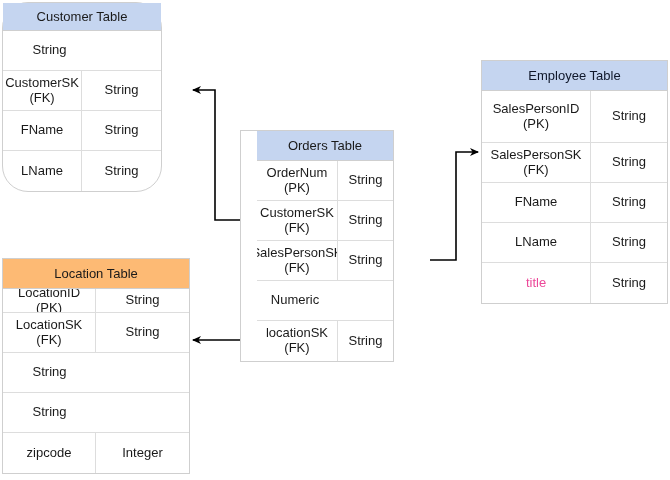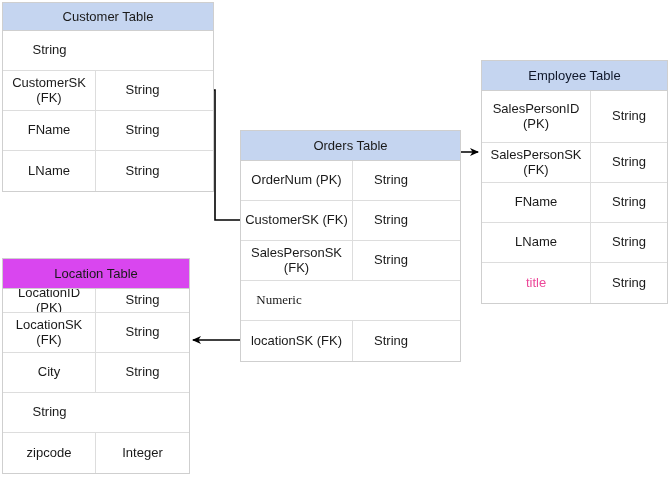--- a/index.html
+++ b/index.html
@@ -79,76 +79,75 @@
       </marker>
     </defs>
     <g id="connector-group">
         <path d="M 240 220 L 215 220 L 215 90 L 193 90" fill="none" stroke="#000000" stroke-width="1.6" marker-end="url(#arrowhead)"></path>
         <path d="M 430 260 L 456 260 L 456 152 L 478 152" fill="none" stroke="#000000" stroke-width="1.6" marker-end="url(#arrowhead)"></path>
         <path d="M 240 340 L 193 340" fill="none" stroke="#000000" stroke-width="1.6" marker-end="url(#arrowhead)"></path>
       </g>
   </svg>
 
   <div id="tables-layer">
-      <div class="er-table" style="left: 2px; top: 2px; width: 212px; border-color: rgb(207, 207, 207);">
+      <div class="er-table" style="left: 2px; top: 2px; width: 160px; border-color: rgb(207, 207, 207); border-radius: 26px;">
         <div class="tbl-header" style="height: 28px; background: rgb(197, 213, 240); border-bottom-color: rgb(207, 207, 207); color: rgb(26, 26, 26);">Customer Table</div>
         <div class="tbl-row" style="height: 40px; border-bottom-color: rgb(221, 221, 221);">
           <div class="cell-type" style="width: 93px; color: rgb(26, 26, 26);">String</div>
         </div>
         <div class="tbl-row" style="height: 40px; border-bottom-color: rgb(221, 221, 221);">
           <div class="cell-name" style="width: 93px; border-right-color: rgb(221, 221, 221); color: rgb(26, 26, 26);">CustomerSK (FK)</div>
           <div class="cell-type" style="width: 93px; color: rgb(26, 26, 26);">String</div>
         </div>
         <div class="tbl-row" style="height: 40px; border-bottom-color: rgb(221, 221, 221);">
           <div class="cell-name" style="width: 93px; border-right-color: rgb(221, 221, 221); color: rgb(26, 26, 26);">FName</div>
           <div class="cell-type" style="width: 93px; color: rgb(26, 26, 26);">String</div>
         </div>
         <div class="tbl-row" style="height: 40px; border-bottom-color: rgb(221, 221, 221);">
           <div class="cell-name" style="width: 93px; border-right-color: rgb(221, 221, 221); color: rgb(26, 26, 26);">LName</div>
           <div class="cell-type" style="width: 93px; color: rgb(26, 26, 26);">String</div>
         </div>
       </div>
       <div class="er-table" style="left: 2px; top: 258px; width: 188px; border-color: rgb(207, 207, 207);">
-        <div class="tbl-header" style="height: 30px; background: #d946ef; border-bottom-color: rgb(207, 207, 207); color: rgb(26, 26, 26);">Location Table</div>
+        <div class="tbl-header" style="height: 30px; background: #fdba74; border-bottom-color: rgb(207, 207, 207); color: rgb(26, 26, 26);">Location Table</div>
         <div class="tbl-row" style="height: 24px; border-bottom-color: rgb(221, 221, 221);">
           <div class="cell-name" style="width: 93px; border-right-color: rgb(221, 221, 221); color: rgb(26, 26, 26);">LocationID (PK)</div>
           <div class="cell-type" style="width: 93px; color: rgb(26, 26, 26);">String</div>
         </div>
         <div class="tbl-row" style="height: 40px; border-bottom-color: rgb(221, 221, 221);">
           <div class="cell-name" style="width: 93px; border-right-color: rgb(221, 221, 221); color: rgb(26, 26, 26);">LocationSK (FK)</div>
           <div class="cell-type" style="width: 93px; color: rgb(26, 26, 26);">String</div>
         </div>
         <div class="tbl-row" style="height: 40px; border-bottom-color: rgb(221, 221, 221);">
-          <div class="cell-name" style="width: 93px; border-right-color: rgb(221, 221, 221); color: rgb(26, 26, 26);">City</div>
           <div class="cell-type" style="width: 93px; color: rgb(26, 26, 26);">String</div>
         </div>
         <div class="tbl-row" style="height: 40px; border-bottom-color: rgb(221, 221, 221);">
           <div class="cell-type" style="width: 93px; color: rgb(26, 26, 26);">String</div>
         </div>
         <div class="tbl-row" style="height: 40px; border-bottom-color: rgb(221, 221, 221);">
           <div class="cell-name" style="width: 93px; border-right-color: rgb(221, 221, 221); color: rgb(26, 26, 26);">zipcode</div>
           <div class="cell-type" style="width: 93px; color: rgb(26, 26, 26);">Integer</div>
         </div>
       </div>
-      <div class="er-table" style="left: 240px; top: 130px; width: 221px; border-color: rgb(207, 207, 207);">
+      <div class="er-table" style="left: 240px; top: 130px; width: 154px; border-color: rgb(207, 207, 207); padding-left: 16px;">
         <div class="tbl-header" style="height: 30px; background: rgb(197, 213, 240); border-bottom-color: rgb(207, 207, 207); color: rgb(26, 26, 26);">Orders Table</div>
         <div class="tbl-row" style="height: 40px; border-bottom-color: rgb(221, 221, 221);">
           <div class="cell-name" style="width: 112px; border-right-color: rgb(221, 221, 221); color: rgb(26, 26, 26);">OrderNum (PK)</div>
           <div class="cell-type" style="width: 76px; color: rgb(26, 26, 26);">String</div>
         </div>
         <div class="tbl-row" style="height: 40px; border-bottom-color: rgb(221, 221, 221);">
           <div class="cell-name" style="width: 112px; border-right-color: rgb(221, 221, 221); color: rgb(26, 26, 26);">CustomerSK (FK)</div>
           <div class="cell-type" style="width: 76px; color: rgb(26, 26, 26);">String</div>
         </div>
         <div class="tbl-row" style="height: 40px; border-bottom-color: rgb(221, 221, 221);">
           <div class="cell-name" style="width: 112px; border-right-color: rgb(221, 221, 221); color: rgb(26, 26, 26);">SalesPersonSK (FK)</div>
           <div class="cell-type" style="width: 76px; color: rgb(26, 26, 26);">String</div>
         </div>
         <div class="tbl-row" style="height: 40px; border-bottom-color: rgb(221, 221, 221);">
-          <div class="cell-type" style="width: 76px; color: rgb(26, 26, 26); font-family: Liberation Serif, serif;">Numeric</div>
+          <div class="cell-type" style="width: 76px; color: rgb(26, 26, 26);">Numeric</div>
         </div>
         <div class="tbl-row" style="height: 40px; border-bottom-color: rgb(221, 221, 221);">
           <div class="cell-name" style="width: 112px; border-right-color: rgb(221, 221, 221); color: rgb(26, 26, 26);">locationSK (FK)</div>
           <div class="cell-type" style="width: 76px; color: rgb(26, 26, 26);">String</div>
         </div>
       </div>
       <div class="er-table" style="left: 481px; top: 60px; width: 187px; border-color: rgb(207, 207, 207);">
         <div class="tbl-header" style="height: 30px; background: rgb(197, 213, 240); border-bottom-color: rgb(207, 207, 207); color: #0f172a;">Employee Table</div>
         <div class="tbl-row" style="height: 52px; border-bottom-color: rgb(221, 221, 221);">
           <div class="cell-name" style="width: 109px; border-right-color: rgb(221, 221, 221); color: rgb(26, 26, 26);">SalesPersonID (PK)</div>

